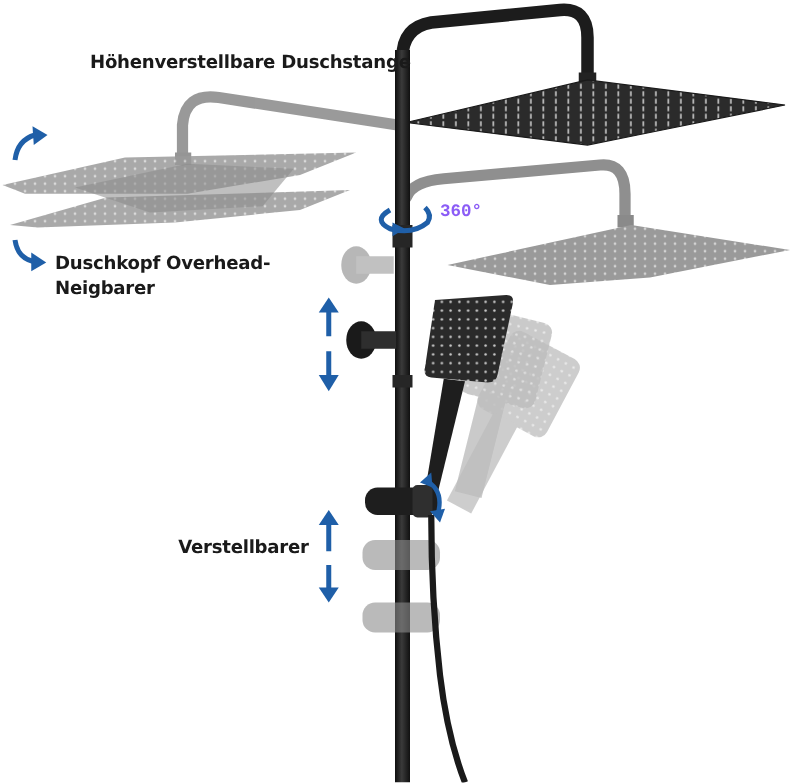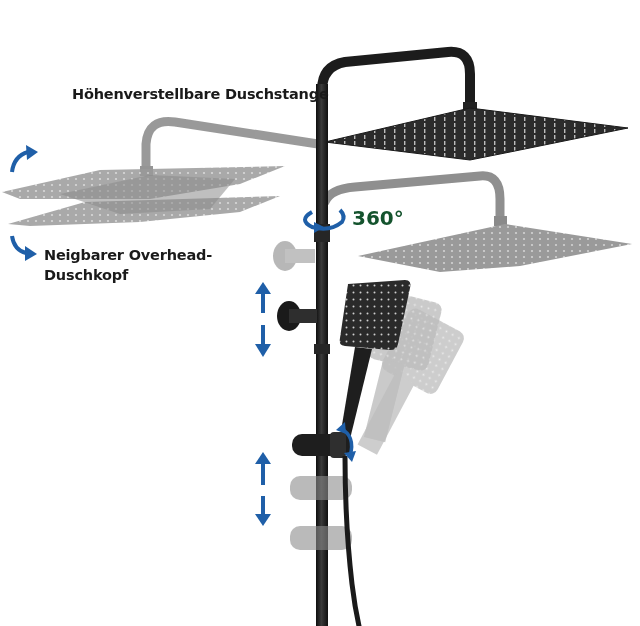--- a/index.html
+++ b/index.html
@@ -1,20 +1,20 @@
 <!DOCTYPE html>
 <html><head>
 <meta charset="utf-8">
 <style>
   html, body { margin:0; padding:0; background:#ffffff; }
   body { width:640px; height:626px; overflow:hidden; position:relative; font-family:"DejaVu Sans","Liberation Sans",sans-serif; }
-  #stage { position:absolute; left:0; top:0; width:640px; height:474px;margin-top:44px; }
+  #stage { position:absolute; left:0; top:0; width:640px; height:474px; }
   .label { position:absolute; color:#1a1a1a; font-weight:bold; font-size:14.5px; line-height:20px; letter-spacing:-0.2px; white-space:nowrap; }
   .label.right { text-align:right; }
-  .deg { position:absolute; font-weight:bold; font-size:20px; color:#14532d; }
+  .deg { position:absolute; font-weight:bold; font-size:14px; color:#8b5cf6;font-family:Liberation Mono, monospace; }
 </style>
 </head>
 <body>
 
 <div id="stage">
   <svg width="640" height="626" viewBox="0 0 640 626" xmlns="http://www.w3.org/2000/svg" style="position:absolute;left:0;top:0">
     <defs>
       <pattern id="dotsDark" width="10" height="6" patternUnits="userSpaceOnUse">
         <rect width="10" height="6" fill="#2b2b2b"></rect>
         <rect x="4" y="1" width="1.4" height="4" fill="#bdbdbd"></rect>
@@ -129,16 +129,17 @@
       <polygon points="263,482 255,470 271,470" fill="#1f5fa8"></polygon>
     </g>
     <g>
       <path d="M340 384 Q356 392 350 412" fill="none" stroke="#1f5fa8" stroke-width="3.5"></path>
       <polygon points="344,409 352,418 356,407" fill="#1f5fa8"></polygon>
       <polygon points="336,386 345,378 346,390" fill="#1f5fa8"></polygon>
     </g>
   </svg>
 
   <div class="label" style="left:72px;top:40px">Höhenverstellbare Duschstange</div>
-  <div class="label" style="left:44px;top:201px">Neigbarer Overhead-</div>
-  <div class="label" style="left:44px;top:221px">Duschkopf</div>
+  <div class="label" style="left:44px;top:201px">Duschkopf Overhead-</div>
+  <div class="label" style="left:44px;top:221px">Neigbarer</div>
   <div class="deg" style="left:352px;top:162px">360°</div>
+  <div class="label right" style="right:393px;top:428px">Verstellbarer</div>
 </div>
 
 </body></html>

